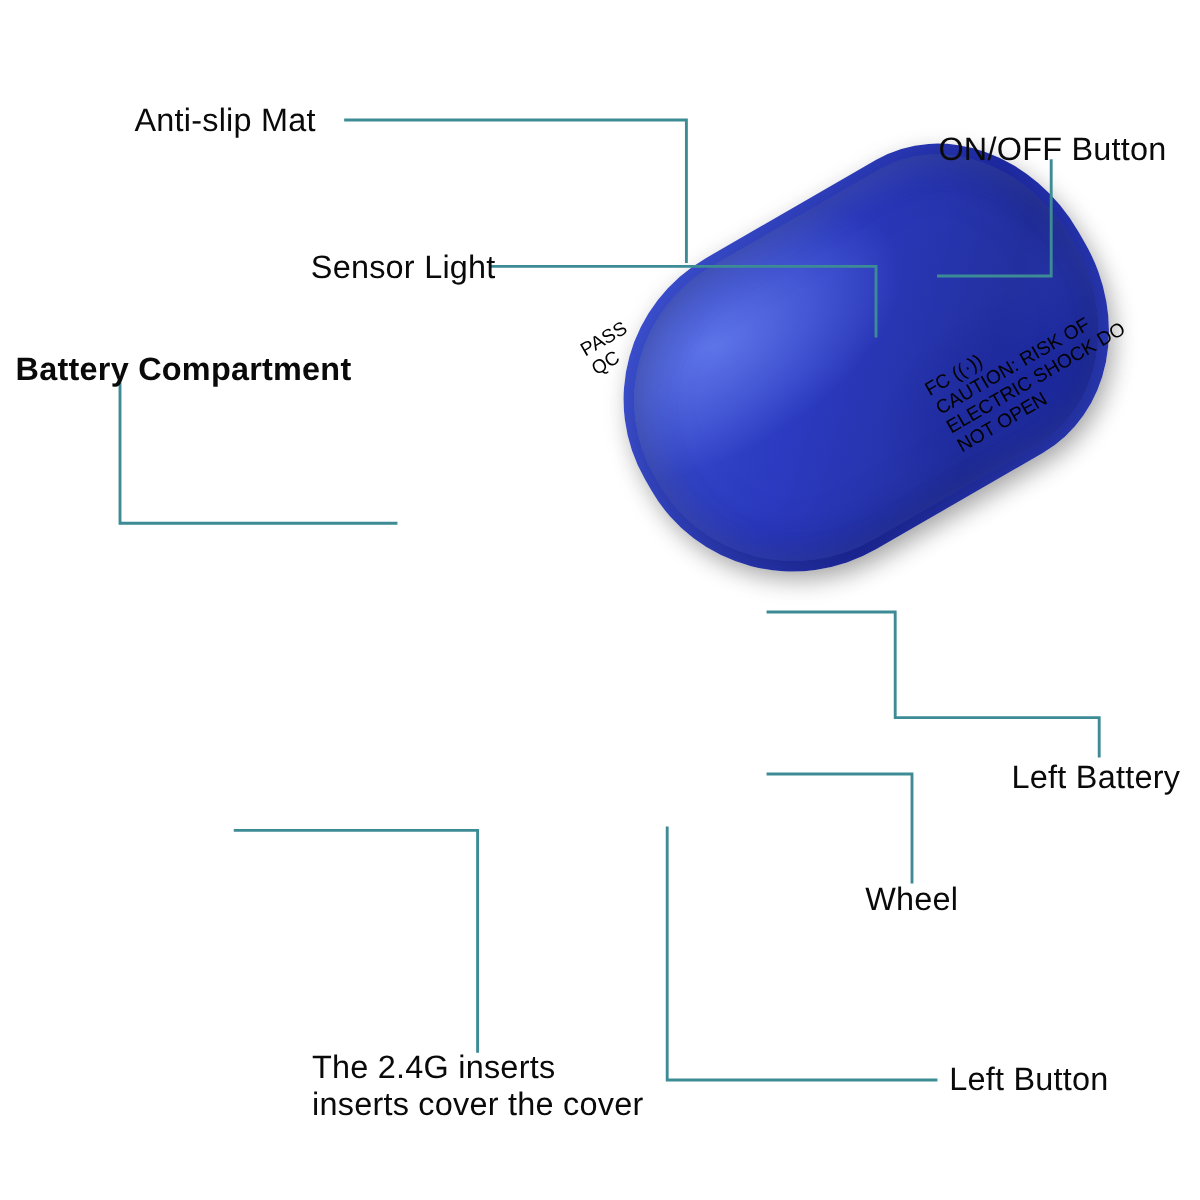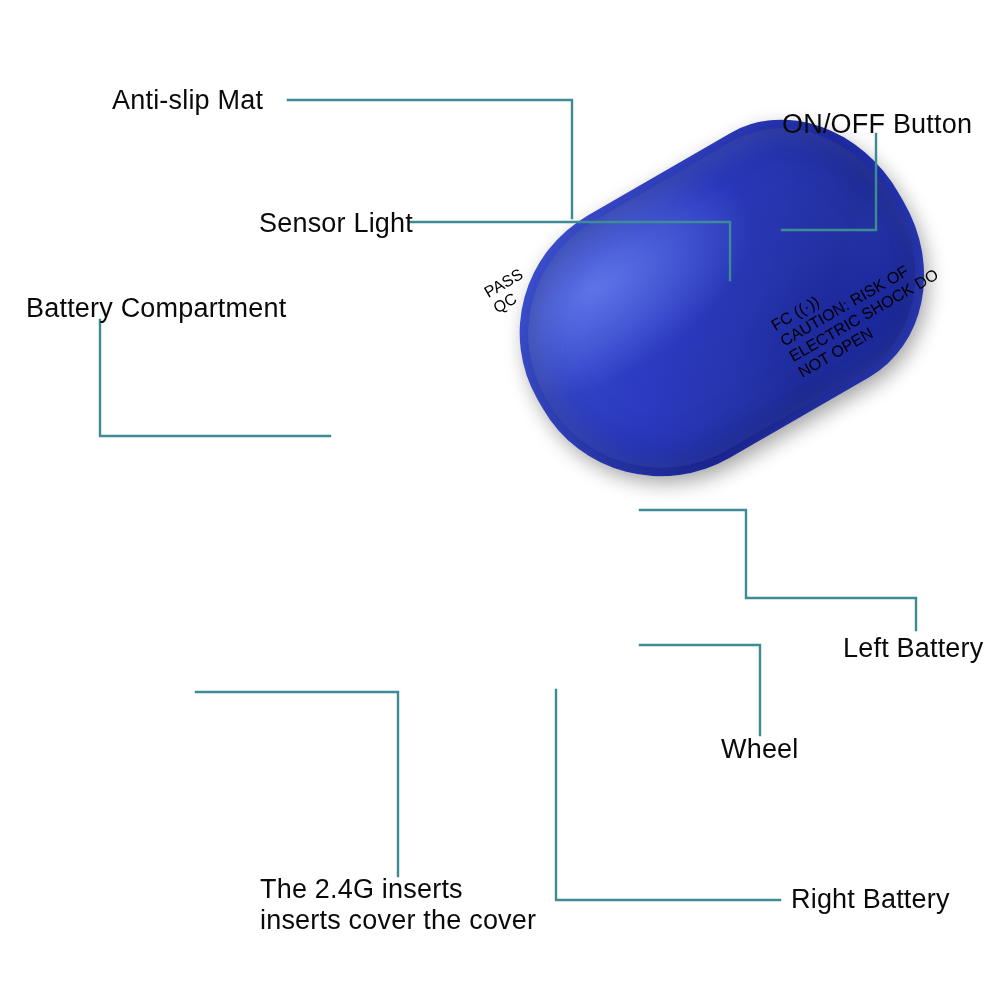--- a/index.html
+++ b/index.html
@@ -519,25 +519,25 @@
   <div class="dot" style="left:548px; top:637px; width:19px; height:19px;"></div>
   <div class="dot" style="left:546px; top:672px; width:19px; height:19px;"></div>
   <div class="dot" style="left:178px; top:683px; width:19px; height:19px;"></div>
 
   <div class="label" style="left:112px; top:84px;">Anti-slip Mat</div>
 
   <div class="label" style="left:782px; top:108px;">ON/OFF Button</div>
 
   <div class="label" style="left:243px; top:207px;margin-left:16px;">Sensor Light</div>
 
-  <div class="label" style="left:26px; top:292px;">Battery Compartment</div>
+  <div class="label" style="left:13px; top:292px;font-weight:bold;">Battery Compartment</div>
 
   <div class="label" style="left:843px; top:632px;">Left Battery</div>
 
   <div class="label" style="left:721px; top:733px;">Wheel</div>
 
-  <div class="label" style="left:791px; top:883px;">Right Battery</div>
+  <div class="label" style="left:791px; top:883px;">Left Button</div>
 
   <div class="label two" style="left:260px; top:872px;">The 2.4G inserts</div>
 
   <div class="label two" style="left:260px; top:903px;">inserts cover the cover</div>
 
 </div>
 
 </body></html>

